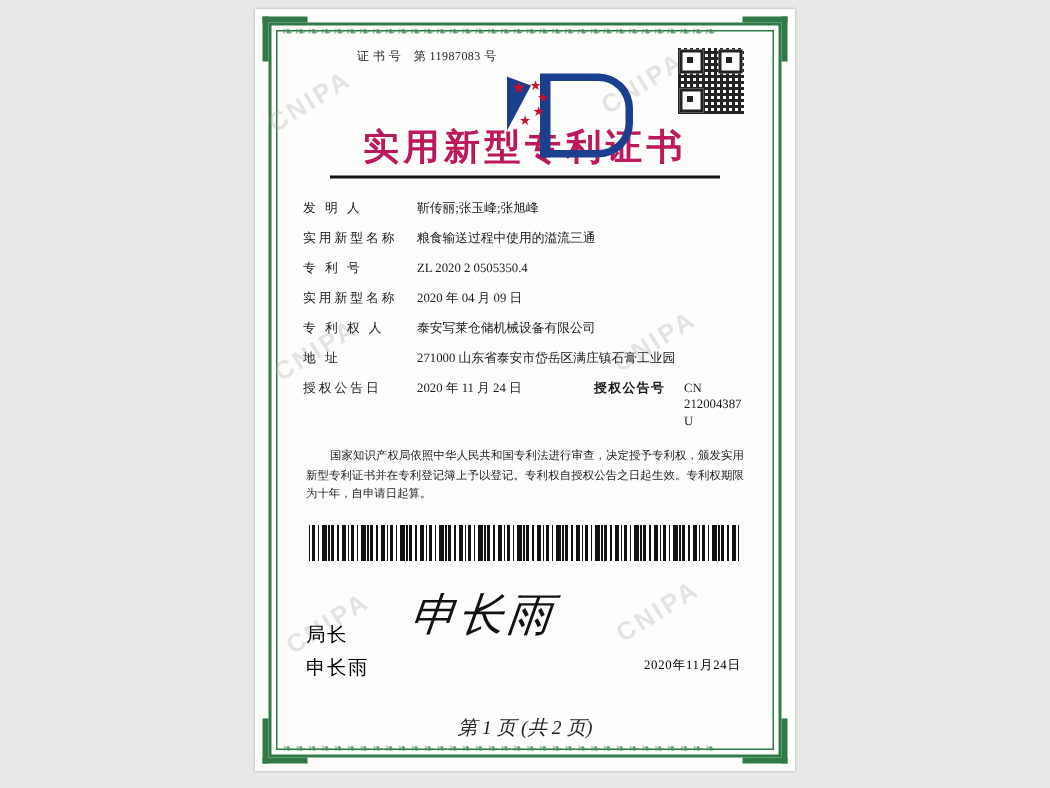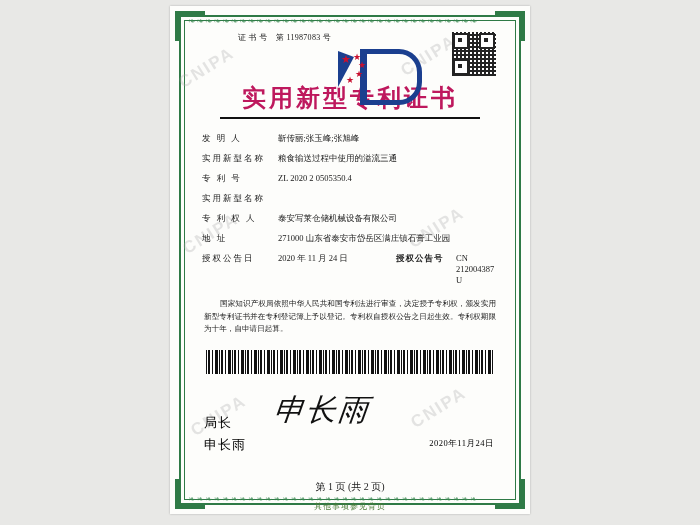--- a/index.html
+++ b/index.html
@@ -116,21 +116,21 @@
   .sign-row{position:relative;margin-top:18px;height:58px;}
   .sign-left{position:absolute;left:2px;top:20px;font-size:13px;line-height:1.7;letter-spacing:1px;}
   .sign-script{
     position:absolute;left:72px;top:-2px;font-size:30px;color:#111;
     font-family:"DejaVu Serif",serif;font-style:italic;letter-spacing:2px;
     transform:skewX(-6deg);
   }
   .sign-date{position:absolute;right:4px;bottom:0;font-size:8.5px;letter-spacing:.5px;}
 
   .page-num{
-    position:absolute;left:0;right:0;bottom:-6px;text-align:center;font-size:10px;color:#222;
+    position:absolute;left:0;right:0;bottom:-6px;text-align:center;font-size:13px;color:#222;font-style:italic;
   }
 
   .footer-note{
     position:absolute;left:0;right:0;bottom:2px;text-align:center;
     font-size:8px;color:#4b7d3a;letter-spacing:1px;
   }
 </style>
 </head>
 <body>
 
@@ -194,20 +194,21 @@
     <div class="field">
       <div class="lab">实用新型名称</div>
       <div class="val">粮食输送过程中使用的溢流三通</div>
     </div>
     <div class="field">
       <div class="lab">专 利 号</div>
       <div class="val">ZL 2020 2 0505350.4</div>
     </div>
     <div class="field">
       <div class="lab">实用新型名称</div>
+      <div class="val">2020 年 04 月 09 日</div>
     </div>
     <div class="field">
       <div class="lab">专 利 权 人</div>
       <div class="val">泰安写莱仓储机械设备有限公司</div>
     </div>
     <div class="field">
       <div class="lab">地          址</div>
       <div class="val">271000 山东省泰安市岱岳区满庄镇石膏工业园</div>
     </div>
 
@@ -229,14 +230,13 @@
         <div>局长</div>
         <div>申长雨</div>
       </div>
       <div class="sign-script">申长雨</div>
       <div class="sign-date">2020年11月24日</div>
     </div>
 
     <div class="page-num">第 1 页 (共 2 页)</div>
   </div>
 
-  <div class="footer-note">其他事项参见背页</div>
 </div>
 
 </body></html>

